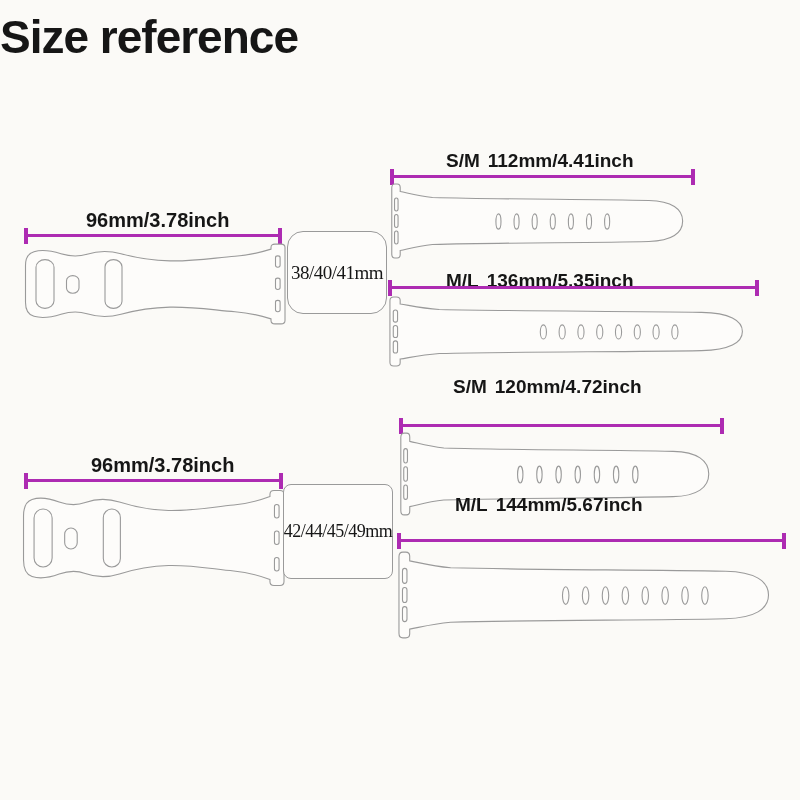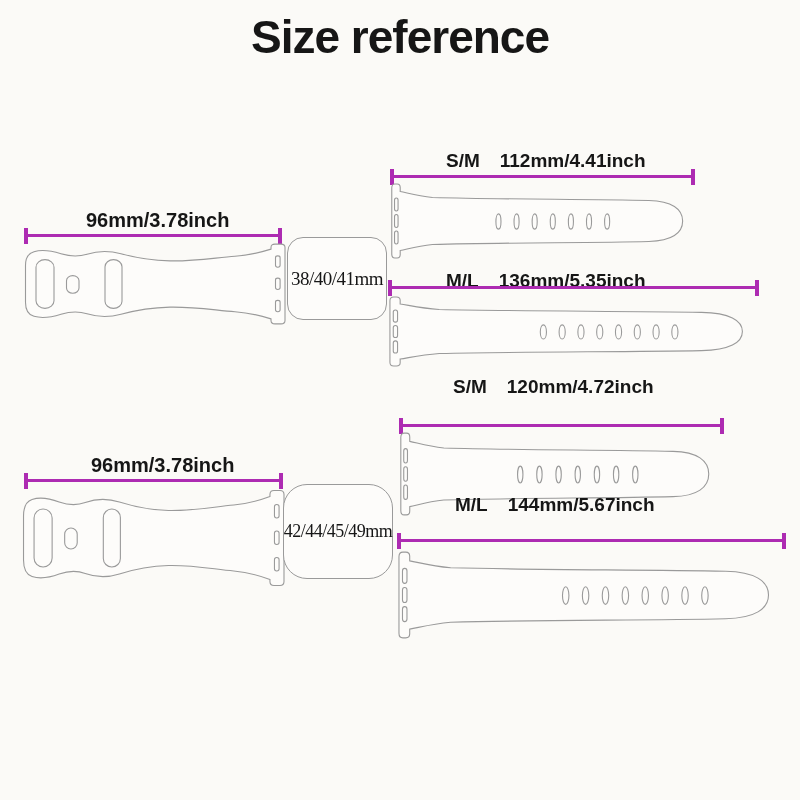--- a/index.html
+++ b/index.html
@@ -6,28 +6,28 @@
   body{
     width:800px;height:800px;
     background:var(--bg,#fbfaf7);
     font-family:"Liberation Sans", sans-serif;
     color:var(--ink,#161616);
     overflow:hidden;
   }
   .canvas{position:relative;width:800px;height:800px;}
   .title{
     position:absolute;left:0;top:10px;width:100%;
-    text-align:center;font-size:46px;font-weight:800;
+    text-align:left;font-size:46px;font-weight:800;
     letter-spacing:-1px;margin:0;color:var(--ink,#161616);
   }
   .mlabel{
     position:absolute;font-size:19px;font-weight:700;white-space:nowrap;
   }
   .mlabel.big{font-size:20px;text-align:right;}
-  .mlabel .gap{margin-left:20px;}
+  .mlabel .gap{margin-left:8px;}
   .mline{
     position:absolute;height:3px;background:var(--measure,#ad2bb2);
   }
   .mline .tick{
     position:absolute;width:4px;height:16px;top:-6.5px;
     background:var(--measure,#ad2bb2);
   }
   .mline .tick.l{left:-1px;}
   .mline .tick.r{right:-1px;}
   .band{position:absolute;}
@@ -41,21 +41,21 @@
   .face{
     position:absolute;
     border:1.2px solid var(--outline,#9a9a9a);
     background:#fdfcfa;
     display:flex;align-items:center;justify-content:center;
     font-family:"Liberation Serif", serif;
     letter-spacing:-0.5px;
     white-space:nowrap;
   }
   .face.small{border-radius:16px;font-size:19px;}
-  .face.large{border-radius:24px;font-size:18px;}
+  .face.large{border-radius:8px;font-size:18px;}
 </style>
 </head>
 <body>
 
 <div class="canvas">
 
   <h1 class="title">Size reference</h1>
 
   <section>
 
@@ -69,21 +69,21 @@
         <path class="body" vector-effect="non-scaling-stroke" d="M14,11.5 C23,8.5 33,11 41,14 C51,17.5 59,17.5 67,14.5 C78,10.5 90,10.5 101,14 C118,19.5 132,22 150,22.5 C177,23 196,18.5 215,17 C232,15.5 243,11.5 251,8.5 L251,6.5 C251,3.5 252.5,2.5 255,2.5 L261,2.5 C263.5,2.5 265,4 265,6.5 L265,93.5 C265,96 263.5,97.5 261,97.5 L255,97.5 C252.5,97.5 251,96.5 251,93.5 L251,91.5 C243,88.5 232,84.5 215,83 C196,81.5 177,77 150,77.5 C132,78 118,80.5 101,86 C90,89.5 78,89.5 67,85.5 C59,82.5 51,82.5 41,86 C33,89 23,91.5 14,88.5 C8,86.5 5.5,80 5.5,72 L5.5,28 C5.5,20 8,13.5 14,11.5 Z"></path>
         <rect class="detail" x="16" y="21" width="18" height="58" rx="9" vector-effect="non-scaling-stroke"></rect>
         <rect class="detail" x="46.5" y="40" width="12.5" height="21" rx="6.2" vector-effect="non-scaling-stroke"></rect>
         <rect class="detail" x="85" y="21" width="17" height="58" rx="8.5" vector-effect="non-scaling-stroke"></rect>
         <rect class="detail" x="255.5" y="16.5" width="4.6" height="13.5" rx="2.2" vector-effect="non-scaling-stroke"></rect>
         <rect class="detail" x="255.5" y="43" width="4.6" height="13.5" rx="2.2" vector-effect="non-scaling-stroke"></rect>
         <rect class="detail" x="255.5" y="69.5" width="4.6" height="13.5" rx="2.2" vector-effect="non-scaling-stroke"></rect>
       </svg>
     </div>
 
-    <div class="face small" style="left:287px;top:237px;width:98px;height:81px">
+    <div class="face small" style="left:287px;top:231px;width:98px;height:81px">
       <span>38/40/41mm</span>
     </div>
 
     <div class="mlabel" style="left:446px;top:150px">
       <span>S/M</span><span class="gap">112mm/4.41inch</span>
     </div>
     <div class="mline" style="left:391px;top:175px;width:303px">
       <i class="tick l"></i>
       <i class="tick r"></i>
     </div>

